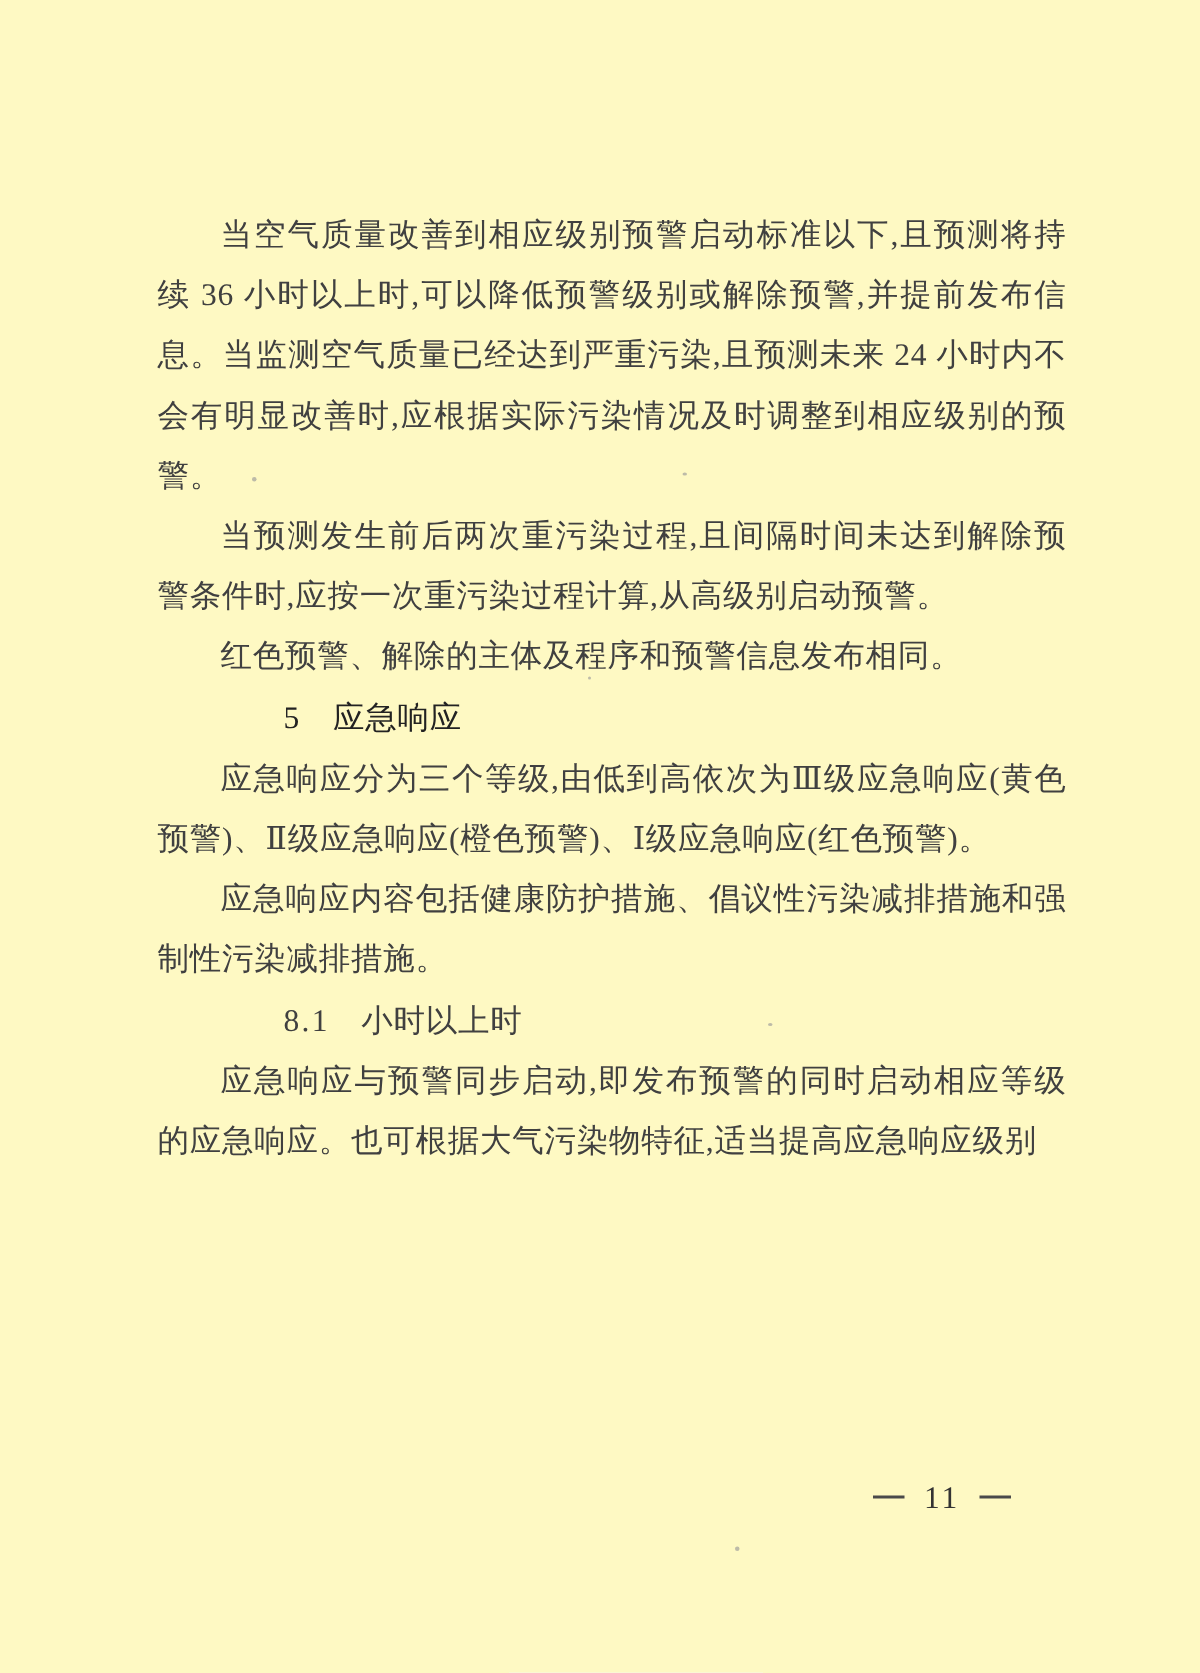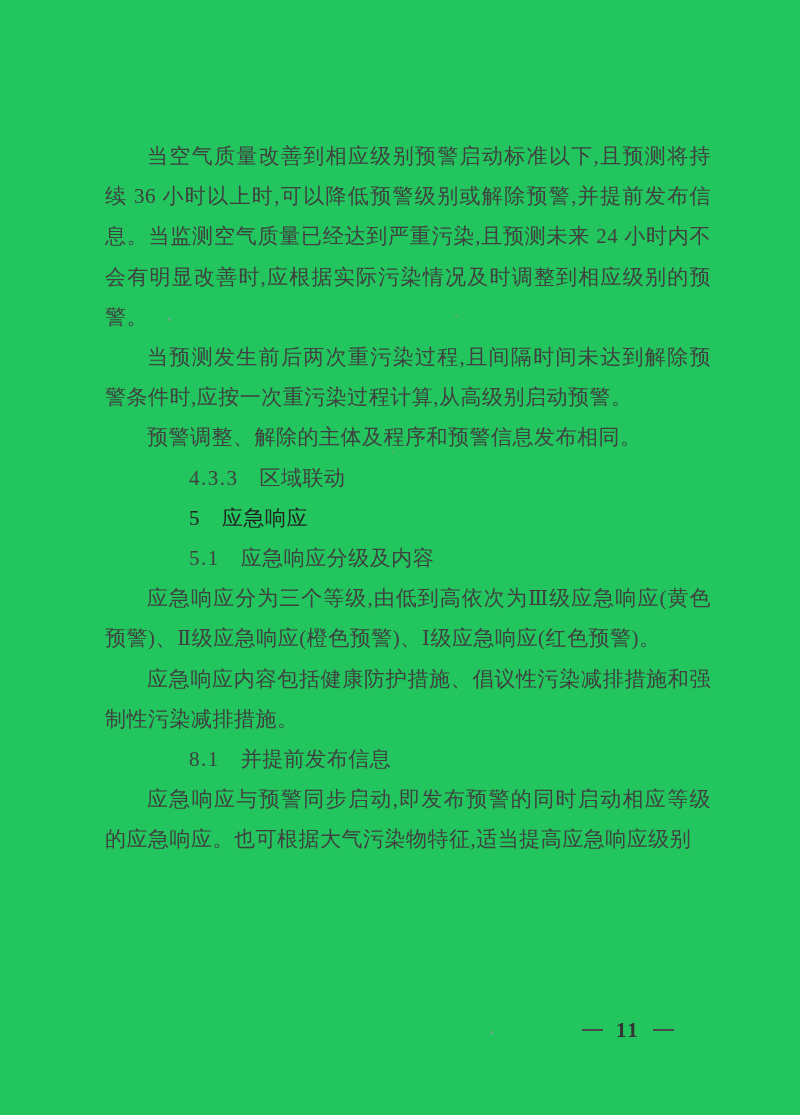--- a/index.html
+++ b/index.html
@@ -7,21 +7,21 @@
     width: 800px;
     height: 1115px;
     background: #f6f6f4;
     position: relative;
     overflow: hidden;
     font-family: "Liberation Serif", "DejaVu Serif", serif;
   }
   .page {
     position: absolute;
     inset: 0;
-    background: #22c55e;
+    background: #fef9c3;
   }
   .doc {
     position: absolute;
     left: 105px;
     top: 136px;
     width: 606px;
     color: #404040;
     font-size: 21px;
     line-height: 40.2px;
     letter-spacing: 0.5px;
@@ -40,28 +40,27 @@
     letter-spacing: 1.5px;
   }
   .chapter-heading {
     font-weight: 400;
     color: #222222;
     font-family: "Liberation Sans", "DejaVu Sans", sans-serif;
   }
   .chapter-heading .num { font-family: "Liberation Serif", "DejaVu Serif", serif; }
   .footer {
     position: absolute;
-    top: 1017px;
+    top: 985px;
     left: 582px;
     height: 26px;
     display: flex;
     align-items: center;
     font-size: 20px;
     color: #3c3c3c;
-    font-weight: bold;
   }
   .footer .dash {
     display: inline-block;
     width: 21px;
     height: 2px;
     background: #4a4a4a;
   }
   .footer .pagenum {
     margin: 0 13px;
     letter-spacing: 2px;
@@ -79,41 +78,35 @@
 <body>
 
 <div class="page">
 
   <div class="doc">
 
     <p>当空气质量改善到相应级别预警启动标准以下,且预测将持续 36 小时以上时,可以降低预警级别或解除预警,并提前发布信息。当监测空气质量已经达到严重污染,且预测未来 24 小时内不会有明显改善时,应根据实际污染情况及时调整到相应级别的预警。</p>
 
     <p>当预测发生前后两次重污染过程,且间隔时间未达到解除预警条件时,应按一次重污染过程计算,从高级别启动预警。</p>
 
-    <p>预警调整、解除的主体及程序和预警信息发布相同。</p>
+    <p>红色预警、解除的主体及程序和预警信息发布相同。</p>
 
-    <p class="heading">
-      <span class="num">4.3.3</span><span>区域联动</span>
-    </p>
 
 
     <p class="heading chapter-heading">
       <span class="num">5</span><span>应急响应</span>
     </p>
 
-    <p class="heading">
-      <span class="num">5.1</span><span>应急响应分级及内容</span>
-    </p>
 
     <p>应急响应分为三个等级,由低到高依次为Ⅲ级应急响应(黄色预警)、Ⅱ级应急响应(橙色预警)、Ⅰ级应急响应(红色预警)。</p>
 
     <p>应急响应内容包括健康防护措施、倡议性污染减排措施和强制性污染减排措施。</p>
 
     <p class="heading">
-      <span class="num">8.1</span><span>并提前发布信息</span>
+      <span class="num">8.1</span><span>小时以上时</span>
     </p>
 
     <p>应急响应与预警同步启动,即发布预警的同时启动相应等级的应急响应。也可根据大气污染物特征,适当提高应急响应级别</p>
 
   </div>
 
   <div class="speck" style="left:168px; top:318px; width:3px; height:3px;"></div>
   <div class="speck" style="left:455px; top:315px; width:3px; height:2px;"></div>
   <div class="speck" style="left:392px; top:451px; width:2px; height:2px;"></div>
   <div class="speck" style="left:512px; top:682px; width:3px; height:2px;"></div>

